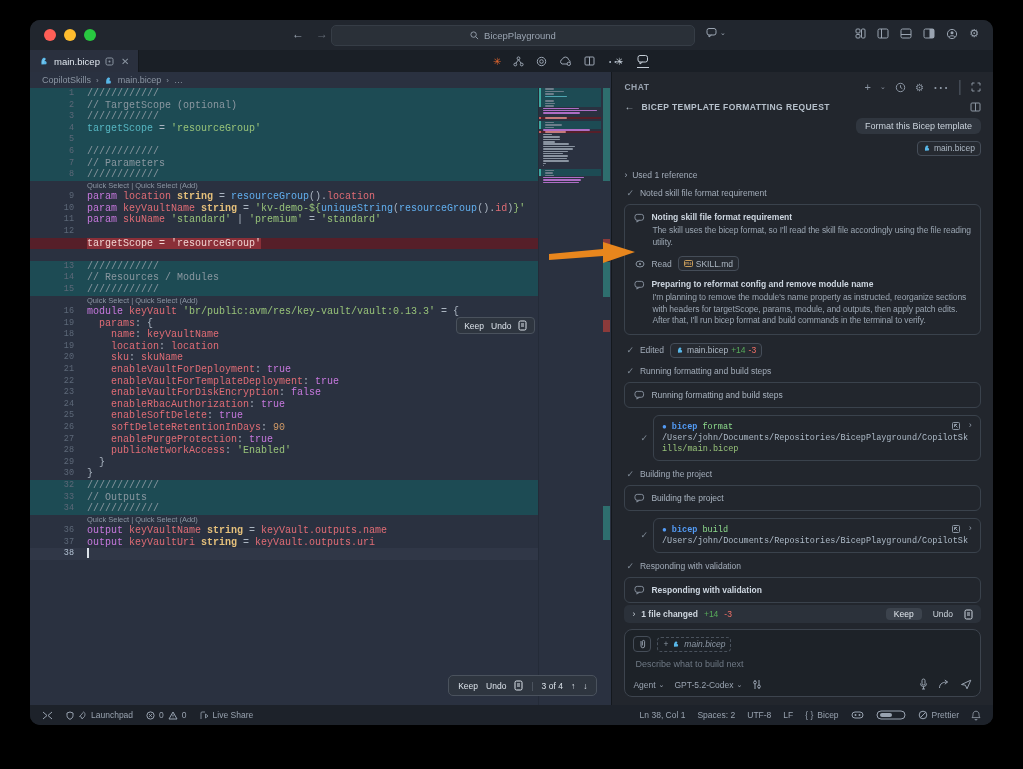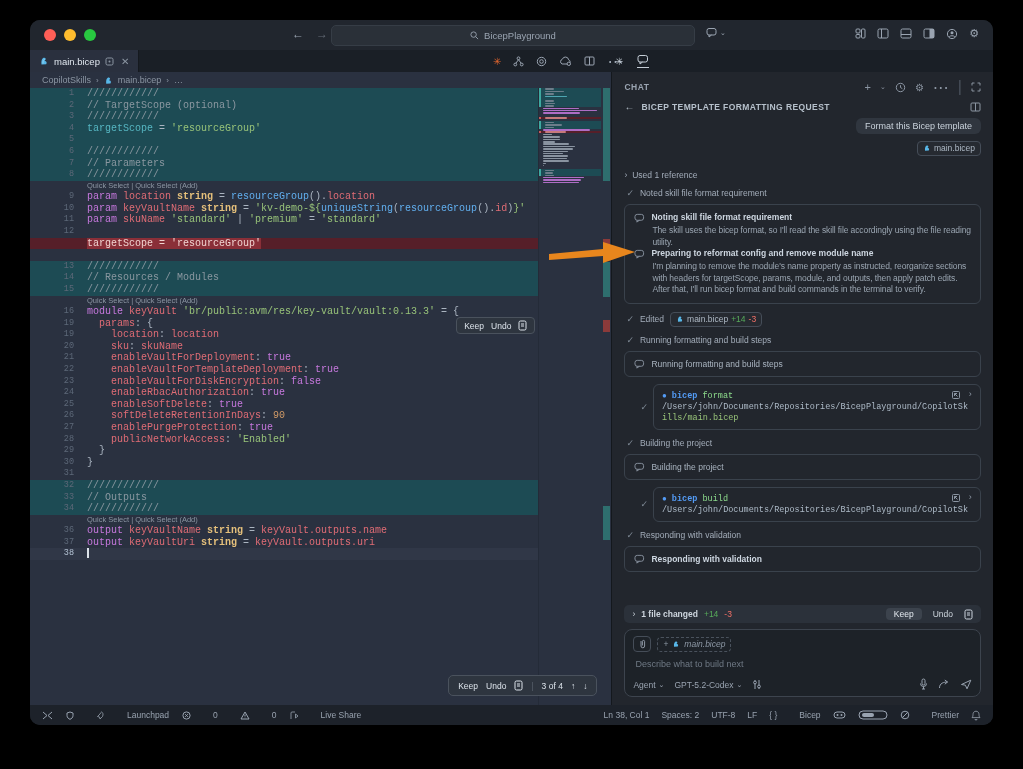--- a/index.html
+++ b/index.html
@@ -78,21 +78,21 @@
   .in-chips{display:flex;align-items:center;gap:6px;}
   .attach{width:16px;height:14px;border:1px solid #454d58;border-radius:4px;display:flex;align-items:center;justify-content:center;color:#9aa4b1;}
   .chip-dash{display:inline-flex;align-items:center;gap:4px;border:1px dashed #4a525d;border-radius:4px;padding:0 5px;height:13px;font-size:8.5px;color:#8d98a5;font-style:italic;}
   .placeholder{font-size:9px;color:#6f7985;margin:7px 0 9px 2px;}
   .in-controls{display:flex;align-items:flex-end;gap:10px;color:#9aa4b1;font-size:8.5px;}
   .in-right{margin-left:auto;display:flex;gap:10px;align-items:center;}
   .dd{display:flex;align-items:center;gap:3px;}
   
   .statusbar{position:absolute;left:0;bottom:0;width:100%;height:20px;background:#1d222a;display:flex;align-items:center;padding:0 12px;box-sizing:border-box;font-size:8.5px;color:#99a3b0;gap:13px;}
   .sb-right{margin-left:auto;display:flex;gap:12px;align-items:center;}
-  .sb-item{display:flex;align-items:center;gap:22px;}
+  .sb-item{display:flex;align-items:center;gap:4px;}
   
   .anno{position:absolute;left:545px;top:236px;z-index:60;}
   svg.ic{display:block;}
 </style>
 </head>
 <body>
 
 <div class="window">
 
   <div class="titlebar">
@@ -221,33 +221,33 @@
             <div class="row "><span class="ln">11</span><span><span class="tk-kw">param</span><span class="tk-var"> skuName</span><span class="tk-str"> 'standard'</span><span class="tk-pun"> | </span><span class="tk-str">'premium'</span><span class="tk-pun"> = </span><span class="tk-str">'standard'</span></span></div>
             <div class="row "><span class="ln">12</span><span></span></div>
             <div class="row del"><span class="ln"></span><span><span class="tk-dhl">targetScope = 'resourceGroup'</span></span></div>
             <div class="row gap"><span class="ln"></span><span></span></div>
             <div class="row add"><span class="ln">13</span><span><span class="tk-cmt">////////////</span></span></div>
             <div class="row add"><span class="ln">14</span><span><span class="tk-cmt">// Resources / Modules</span></span></div>
             <div class="row add"><span class="ln">15</span><span><span class="tk-cmt">////////////</span></span></div>
             <div class="row lens"><span class="ln"></span><span><span>Quick Select</span><span> | </span><span>Quick Select (Add)</span></span></div>
             <div class="row "><span class="ln">16</span><span><span class="tk-kw">module</span><span class="tk-var"> keyVault</span><span class="tk-str"> 'br/public:avm/res/key-vault/vault:0.13.3'</span><span class="tk-pun"> = {</span></span></div>
             <div class="row "><span class="ln">19</span><span><span class="tk-pun">  </span><span class="tk-var">params</span><span class="tk-pun">: {</span></span></div>
+            <div class="row "><span class="ln">18</span><span><span class="tk-pun">    </span><span class="tk-var">name</span><span class="tk-pun">: </span><span class="tk-var">keyVaultName</span></span></div>
             <div class="row "><span class="ln">19</span><span><span class="tk-pun">    </span><span class="tk-var">location</span><span class="tk-pun">: </span><span class="tk-var">location</span></span></div>
             <div class="row "><span class="ln">20</span><span><span class="tk-pun">    </span><span class="tk-var">sku</span><span class="tk-pun">: </span><span class="tk-var">skuName</span></span></div>
             <div class="row "><span class="ln">21</span><span><span class="tk-pun">    </span><span class="tk-var">enableVaultForDeployment</span><span class="tk-pun">: </span><span class="tk-boo">true</span></span></div>
             <div class="row "><span class="ln">22</span><span><span class="tk-pun">    </span><span class="tk-var">enableVaultForTemplateDeployment</span><span class="tk-pun">: </span><span class="tk-boo">true</span></span></div>
             <div class="row "><span class="ln">23</span><span><span class="tk-pun">    </span><span class="tk-var">enableVaultForDiskEncryption</span><span class="tk-pun">: </span><span class="tk-boo">false</span></span></div>
             <div class="row "><span class="ln">24</span><span><span class="tk-pun">    </span><span class="tk-var">enableRbacAuthorization</span><span class="tk-pun">: </span><span class="tk-boo">true</span></span></div>
             <div class="row "><span class="ln">25</span><span><span class="tk-pun">    </span><span class="tk-var">enableSoftDelete</span><span class="tk-pun">: </span><span class="tk-boo">true</span></span></div>
             <div class="row "><span class="ln">26</span><span><span class="tk-pun">    </span><span class="tk-var">softDeleteRetentionInDays</span><span class="tk-pun">: </span><span class="tk-num">90</span></span></div>
             <div class="row "><span class="ln">27</span><span><span class="tk-pun">    </span><span class="tk-var">enablePurgeProtection</span><span class="tk-pun">: </span><span class="tk-boo">true</span></span></div>
             <div class="row "><span class="ln">28</span><span><span class="tk-pun">    </span><span class="tk-var">publicNetworkAccess</span><span class="tk-pun">: </span><span class="tk-str">'Enabled'</span></span></div>
             <div class="row "><span class="ln">29</span><span><span class="tk-pun">  }</span></span></div>
             <div class="row "><span class="ln">30</span><span><span class="tk-pun">}</span></span></div>
-            <div class="row "><span class="ln">31</span><span></span></div>
             <div class="row add"><span class="ln">32</span><span><span class="tk-cmt">////////////</span></span></div>
             <div class="row add"><span class="ln">33</span><span><span class="tk-cmt">// Outputs</span></span></div>
             <div class="row add"><span class="ln">34</span><span><span class="tk-cmt">////////////</span></span></div>
             <div class="row lens"><span class="ln"></span><span><span>Quick Select</span><span> | </span><span>Quick Select (Add)</span></span></div>
             <div class="row "><span class="ln">36</span><span><span class="tk-kw">output</span><span class="tk-var"> keyVaultName</span><span class="tk-typ"> string</span><span class="tk-pun"> = </span><span class="tk-var">keyVault.outputs.name</span></span></div>
             <div class="row "><span class="ln">37</span><span><span class="tk-kw">output</span><span class="tk-var"> keyVaultUri</span><span class="tk-typ"> string</span><span class="tk-pun"> = </span><span class="tk-var">keyVault.outputs.uri</span></span></div>
             <div class="row cur"><span class="ln">38</span><span><span class="cursor"></span></span></div>
           </div>
         <div class="minimap">
             <div class="mrow" style="background: rgb(29, 75, 84); border-left: 2px solid rgb(63, 168, 160);">
@@ -457,20 +457,34 @@
 
         <div class="tbox">
           <div class="tb-head">
             <svg class="ic" width="11" height="10" viewBox="0 0 12 11" style="margin-top:1px">
                 <rect x="1" y="1.5" width="9.5" height="6.5" rx="2.5" fill="none" stroke="#8b95a2"></rect>
                 <path d="M3.5 8 L3 10 L6 8" fill="none" stroke="#8b95a2"></path>
               </svg>
             <span class="tb-title">Noting skill file format requirement</span>
           </div>
           <div class="tb-body">The skill uses the bicep format, so I'll read the skill file accordingly using the file reading utility.</div>
+          <div class="readrow">
+            <svg class="ic" width="10" height="8" viewBox="0 0 10 8">
+                <ellipse cx="5" cy="4" rx="4" ry="3" fill="none" stroke="#8b95a2"></ellipse>
+                <circle cx="5" cy="4" r="1.1" fill="#8b95a2"></circle>
+              </svg>
+            <span>Read</span>
+            <span class="chip">
+              <svg class="ic" width="9" height="7" viewBox="0 0 9 7">
+                  <rect x=".5" y=".5" width="8" height="6" rx="1" fill="none" stroke="#c59a5a"></rect>
+                  <path d="M1.8 5 V2 L3 3.5 L4.2 2 V5 M6.4 2 V4.4 M5.4 3.6 L6.4 4.8 L7.4 3.6" fill="none" stroke="#c59a5a" stroke-width=".7"></path>
+                </svg>
+              <span>SKILL.md</span>
+            </span>
+          </div>
           <div class="tb-head">
             <svg class="ic" width="11" height="10" viewBox="0 0 12 11" style="margin-top:1px">
                 <rect x="1" y="1.5" width="9.5" height="6.5" rx="2.5" fill="none" stroke="#8b95a2"></rect>
                 <path d="M3.5 8 L3 10 L6 8" fill="none" stroke="#8b95a2"></path>
               </svg>
             <span class="tb-title">Preparing to reformat config and remove module name</span>
           </div>
           <div class="tb-body">I'm planning to remove the module's name property as instructed, reorganize sections with headers for targetScope, params, module, and outputs, then apply patch edits. After that, I'll run bicep format and build commands in the terminal to verify.</div>
         </div>
 

